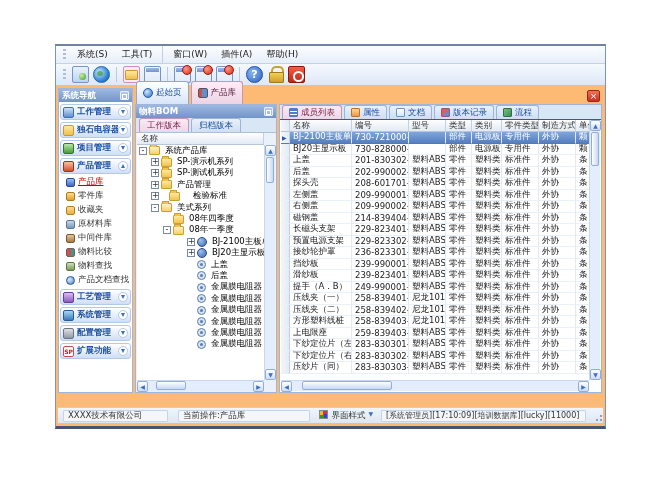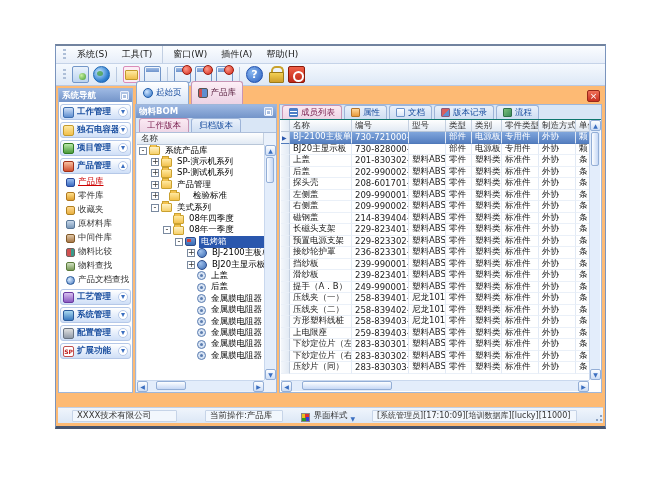--- a/index.html
+++ b/index.html
@@ -121,25 +121,25 @@
   .col-ind{width:9px;padding-left:0}
   .c-ind{background:linear-gradient(90deg,#f4f7fb,#e2eaf4);border-right:1px solid #c4d0e0}
   .col-name{width:62px}.col-code{width:57px}.col-model{width:37px}.col-type{width:26px}.col-cat{width:30px}.col-parttype{width:37px}.col-make{width:37px}.col-unit{width:18px;border-right:none}
   .trow.selected .bcell{background:linear-gradient(#7fa5dc,#557fc0);color:#fff;border-bottom-color:#4f79ba}
   .trow.selected .c-ind{background:linear-gradient(90deg,#f4f7fb,#e2eaf4)}
   .trow.selected .c-ind::after{content:"▶";color:#2a57ad;font-size:6px;margin-left:1px}
   
   .msgrow{position:absolute;left:2px;right:2px;bottom:19px;height:14px;background:#e7eef9;display:flex;align-items:flex-end;padding-left:4px}
   .msgtab{height:13px;padding:0 9px;border:1px solid #9db4d8;border-bottom:none;border-radius:3px 3px 0 0;background:linear-gradient(#ffffff,#e4edf9);font-size:8.5px;line-height:12px;color:#333;cursor:pointer}
   .statusbar{position:absolute;left:2px;right:2px;bottom:3px;height:16px;background:linear-gradient(#f0f5fc,#dbe7f6);border-top:1px solid #c0d0e8;display:flex;align-items:center;font-size:8.5px;color:#333}
-  .st-sec{height:12px;display:flex;align-items:center;border:1px solid #c6d4e8;background:#f2f7fd;border-radius:1px;margin:0 14px;padding:0 4px;white-space:nowrap;overflow:hidden}
+  .st-sec{height:12px;display:flex;align-items:center;border:1px solid #c6d4e8;background:#f2f7fd;border-radius:1px;margin:0 5px;padding:0 4px;white-space:nowrap;overflow:hidden}
   .st-company{width:105px}
   .st-op{flex:1}
   .style-grid-icon{width:9px;height:9px;flex:none;margin:0 3px 0 4px;background:conic-gradient(#e03030 0 25%,#3a3ae0 0 50%,#2a9a2a 0 75%,#e8c020 0);border:1px solid #888}
-  .st-style{display:flex;align-items:flex-end;cursor:pointer}
+  .st-style{display:flex;align-items:flex-start;cursor:pointer}
   .st-style .arrow{font-size:6px;color:#3a6ec0;margin:0 3px}
   .st-session{width:205px;font-size:8px}
   .resize-grip{width:10px;height:12px;margin-left:2px;background:
     radial-gradient(circle at 8px 10px,#8aa0c0 1px,transparent 1.3px),
     radial-gradient(circle at 8px 6px,#8aa0c0 1px,transparent 1.3px),
     radial-gradient(circle at 4px 10px,#8aa0c0 1px,transparent 1.3px)}
 </style>
 </head>
 <body>
 
@@ -364,25 +364,20 @@
           <span class="ticon folder-icon"></span>
           <span class="tlabel">08年四季度</span>
         </div>
 
         <div class="titem" style="padding-left: 26px;">
           <span class="expander minus"></span>
           <span class="ticon folder-open-icon"></span>
           <span class="tlabel">08年一季度</span>
         </div>
 
-        <div class="titem" style="padding-left: 38px;">
-          <span class="expander minus"></span>
-          <span class="ticon product-icon"></span>
-          <span class="tlabel selected">电烤箱</span>
-        </div>
 
         <div class="titem" style="padding-left: 50px;">
           <span class="expander plus"></span>
           <span class="ticon assembly-icon"></span>
           <span class="tlabel">BJ-2100主板单点</span>
         </div>
 
         <div class="titem" style="padding-left: 50px;">
           <span class="expander plus"></span>
           <span class="ticon assembly-icon"></span>

